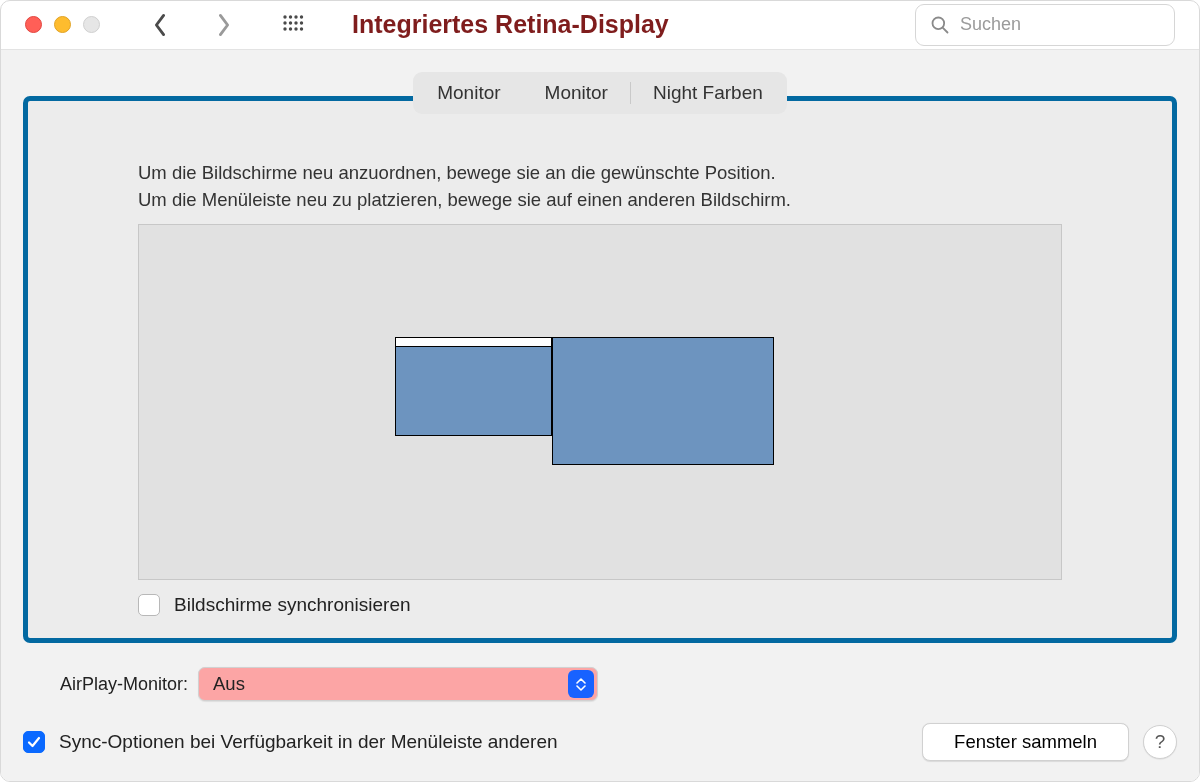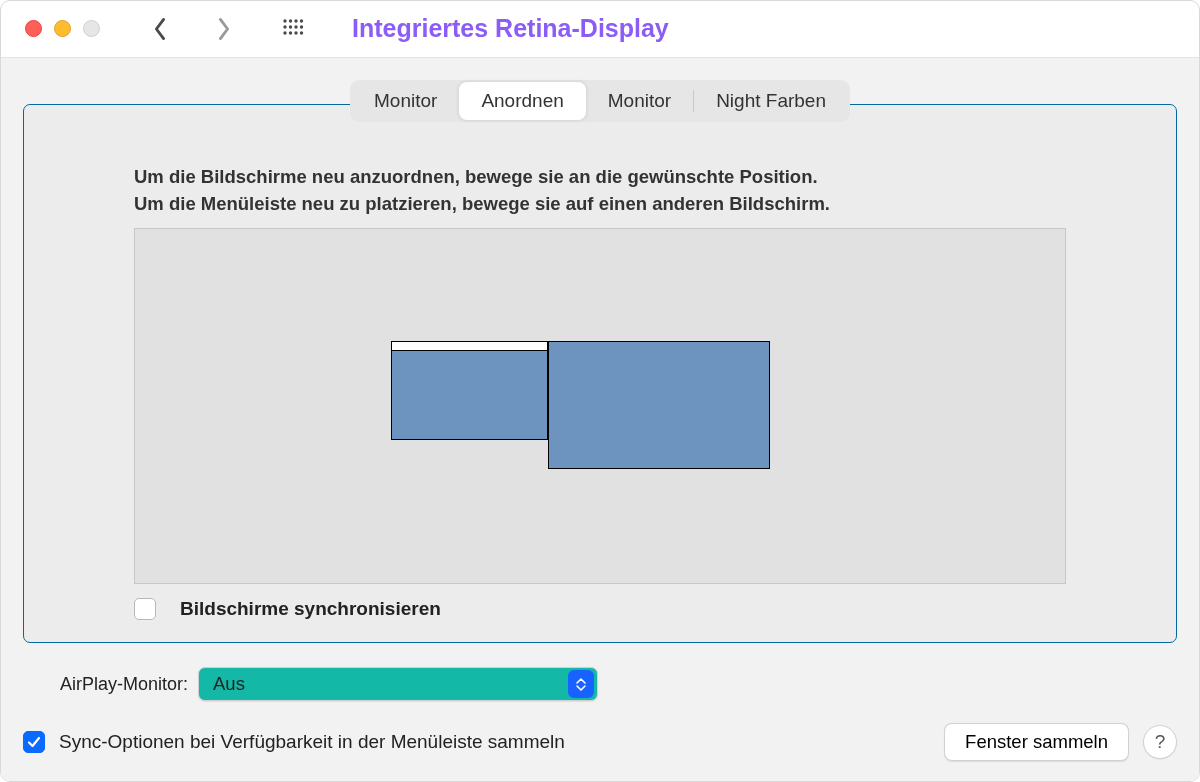--- a/index.html
+++ b/index.html
@@ -17,65 +17,65 @@
   .dot.grey { background: #e6e6e6; border: 1px solid #d0d0d0; }
 
   .navbtns { display: flex; gap: 36px; margin-left: 28px; }
   .nav-arrow { width: 28px; height: 28px; display: flex; align-items: center; justify-content: center; color: #9a9a9a; }
   .nav-arrow svg { width: 16px; height: 24px; }
   .nav-arrow.enabled { color: #4b4b4b; }
 
   .grid-icon { margin-left: 24px; width: 26px; height: 26px; display: flex; align-items: center; justify-content: center; color: #4a4a4a; }
   .grid-icon svg { width: 22px; height: 22px; }
 
-  .title { margin-left: 28px; font-size: 25px; font-weight: 600; color: #8b5cf6; }
+  .title { margin-left: 28px; font-size: 25px; font-weight: 600; color: #7f1d1d; }
 
   .spacer { flex: 1; }
 
   .search { display: flex; align-items: center; gap: 10px; border: 1px solid #d6d6d6; border-radius: 9px; padding: 8px 14px; width: 260px; height: 42px; color: #999; background: #fff; }
   .search svg { width: 20px; height: 20px; flex-shrink: 0; }
   .search-input { border: none; outline: none; font-size: 18px; color: #333; width: 100%; background: transparent; }
   .search-input::placeholder { color: #9b9b9b; }
 
   
   .content { flex: 1; background: #f2f2f2; padding: 0 22px 20px 22px; display: flex; flex-direction: column; }
 
   
   .tabbar-wrap { display: flex; justify-content: center; position: relative; height: 58px; align-items: center; }
   .tabbar { display: flex; background: #e6e6e6; border-radius: 9px; padding: 2px; position: relative; top: 14px; z-index: 2; }
   .tab { padding: 8px 22px; font-size: 19px; color: #333; border-radius: 8px; cursor: default; }
   .tab.active { background: #fff; box-shadow: 0 0 4px rgba(0,0,0,0.12); }
   .tab-sep { width: 1px; background: #c9c9c9; margin: 8px 0; }
 
   
-  .panel { border: 1px solid #0369a1; border-radius: 7px; background: #ececec; margin-top: -12px; padding: 58px 110px 22px 110px; flex: none; font-weight: bold; }
+  .panel { border: 5px solid #0369a1; border-radius: 7px; background: #ececec; margin-top: -12px; padding: 58px 110px 22px 110px; flex: none; }
   .instr { font-size: 18.5px; line-height: 1.5; color: #333; }
 
   .arrbox { margin-top: 10px; border: 1px solid #c7c7c7; background: #e1e1e1; height: 356px; position: relative; }
   .disp { position: absolute; background: #6d94bf; border: 1.5px solid #000; }
   .disp .menubar { position: absolute; top: 0; left: 0; right: 0; height: 9px; background: #fff; border-bottom: 1.5px solid #000; }
 
-  .syncrow { display: flex; align-items: center; gap: 24px; margin-top: 14px; }
+  .syncrow { display: flex; align-items: center; gap: 14px; margin-top: 14px; }
   .chk { width: 22px; height: 22px; border: 1px solid #b8b8b8; border-radius: 5px; background: #fff; display: inline-flex; align-items: center; justify-content: center; }
   .chk.checked { background: #0a69ff; border-color: #0a69ff; }
   .chk.checked svg { width: 14px; height: 14px; }
   .syncrow .lbl, .opt-lbl { font-size: 19px; }
 
   
   .row { display: flex; align-items: center; margin-top: 24px; }
   .row .label { font-size: 18px; width: 165px; text-align: right; margin-right: 10px; }
-  .select { display: flex; align-items: center; background: #14b8a6; border: 1px solid #d1d1d1; border-radius: 7px; height: 34px; width: 400px; position: relative; box-shadow: 0 0.5px 1px rgba(0,0,0,0.08); }
+  .select { display: flex; align-items: center; background: #fca5a5; border: 1px solid #d1d1d1; border-radius: 7px; height: 34px; width: 400px; position: relative; box-shadow: 0 0.5px 1px rgba(0,0,0,0.08); }
   .select .sel-text { font-size: 18.5px; padding: 0 14px; flex: 1; }
   .sel-caret { width: 26px; height: 28px; margin-right: 3px; background: #1862ff; border-radius: 6px; display: flex; flex-direction: column; align-items: center; justify-content: center; gap: 1px; }
   .sel-caret svg { width: 10px; height: 6px; }
 
   .row2 { display: flex; align-items: center; margin-top: 22px; gap: 14px; }
 
   .push { flex: 1; }
-  .btn { background: #fff; border: 1px solid #d1d1d1; border-radius: 8px; padding: 7px 20px; font-size: 18.5px; box-shadow: 0 0.5px 1px rgba(0,0,0,0.1); }
+  .btn { background: #fff; border: 1px solid #d1d1d1; border-radius: 8px; padding: 7px 31px; font-size: 18.5px; box-shadow: 0 0.5px 1px rgba(0,0,0,0.1); }
   .help { width: 34px; height: 34px; border: 1px solid #d1d1d1; border-radius: 50%; background: #fff; display: inline-flex; align-items: center; justify-content: center; font-size: 19px; color: #555; box-shadow: 0 0.5px 1px rgba(0,0,0,0.1); }
 </style>
 </head>
 <body>
 
 <div class="window">
 
   <div class="titlebar">
     <div class="traffic">
       <div class="dot red"></div>
@@ -110,28 +110,34 @@
           <circle cx="8.5" cy="15" r="1.7" fill="currentColor"></circle>
           <circle cx="14" cy="15" r="1.7" fill="currentColor"></circle>
           <circle cx="19.5" cy="15" r="1.7" fill="currentColor"></circle>
       </svg>
     </div>
 
     <div class="title">Integriertes Retina-Display</div>
 
     <div class="spacer"></div>
 
+    <div class="search">
+      <svg viewBox="0 0 24 24" fill="none" stroke="#8a8a8a" stroke-width="2.2">
+          <circle cx="10" cy="10" r="7"></circle>
+          <line x1="15.5" y1="15.5" x2="21" y2="21" stroke-linecap="round"></line>
+        </svg>
+      <input class="search-input" type="text" placeholder="Suchen" style="">
+    </div>
   </div>
 
   <div class="content">
 
     <div class="tabbar-wrap">
       <div class="tabbar">
         <div class="tab">Monitor</div>
-        <div class="tab active">Anordnen</div>
         <div class="tab">Monitor</div>
         <div class="tab-sep"></div>
         <div class="tab">Night Farben</div>
       </div>
     </div>
 
     <div class="panel">
       <div class="instr">Um die Bildschirme neu anzuordnen, bewege sie an die gewünschte Position.</div>
       <div class="instr">Um die Menüleiste neu zu platzieren, bewege sie auf einen anderen Bildschirm.</div>
 
@@ -162,20 +168,20 @@
         </div>
       </div>
     </div>
 
     <div class="row2">
       <span class="chk checked">
         <svg viewBox="0 0 14 14">
             <polyline points="2,7.5 5.5,11 12,3" fill="none" stroke="#fff" stroke-width="2.2" stroke-linecap="round" stroke-linejoin="round"></polyline>
           </svg>
       </span>
-      <span class="opt-lbl">Sync-Optionen bei Verfügbarkeit in der Menüleiste sammeln</span>
+      <span class="opt-lbl">Sync-Optionen bei Verfügbarkeit in der Menüleiste anderen</span>
       <div class="push"></div>
       <button class="btn">Fenster sammeln</button>
       <span class="help">?</span>
     </div>
 
   </div>
 </div>
 
 </body></html>

